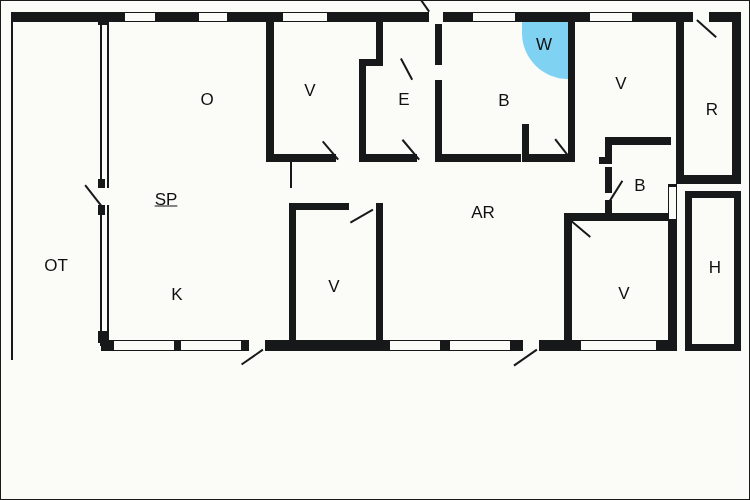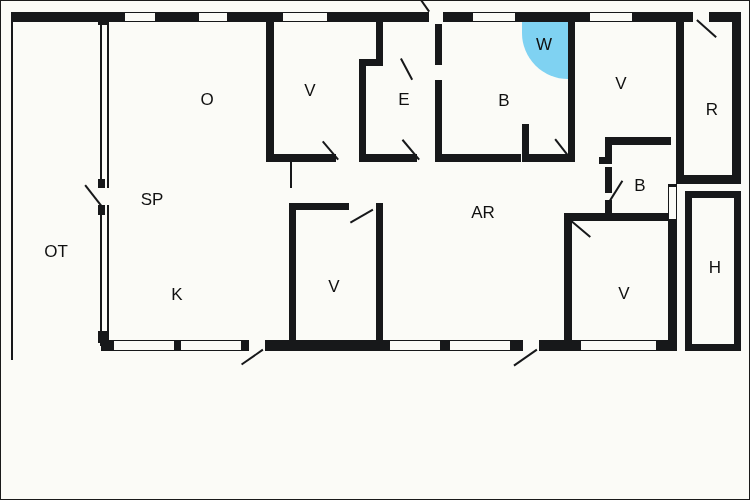--- a/index.html
+++ b/index.html
@@ -172,22 +172,22 @@
   <div class="leaf" style="left:570px; top:158px; width:26px; height:1.6px; transform: rotate(-128deg);"></div>
   <div class="leaf" style="left:608px; top:200px; width:25px; height:1.6px; transform: rotate(-58deg);"></div>
   <div class="leaf" style="left:568px; top:217px; width:28px; height:1.6px; transform: rotate(40deg);"></div>
   <div class="leaf" style="left:372px; top:208px; width:26px; height:1.6px; transform: rotate(150deg);"></div>
   <div class="leaf" style="left:262px; top:348px; width:26px; height:1.6px; transform: rotate(145deg);"></div>
   <div class="leaf" style="left:536px; top:348px; width:28px; height:1.6px; transform: rotate(145deg);"></div>
 
   <div class="shower" style="left:521px; top:21px; width:46px; height:57px; border-radius: 0 0 0 46px; clip-path: inset(0 0 0 0);"></div>
   <div class="shower-label" style="left:543px; top:44px;">W</div>
 
-  <div class="label" style="left:55px;  top:250px;">OT</div>
-  <div class="label" style="left:151px; top:198px;">SP</div>
+  <div class="label" style="left:55px;  top:264px;">OT</div>
+  <div class="label" style="left:165px; top:198px;text-decoration:underline;">SP</div>
   <div class="label" style="left:206px; top:98px;">O</div>
   <div class="label" style="left:176px; top:293px;">K</div>
   <div class="label" style="left:309px; top:89px;">V</div>
   <div class="label" style="left:403px; top:98px;">E</div>
   <div class="label" style="left:503px; top:99px;">B</div>
   <div class="label" style="left:620px; top:82px;">V</div>
   <div class="label" style="left:711px; top:108px;">R</div>
   <div class="label" style="left:482px; top:211px;">AR</div>
   <div class="label" style="left:639px; top:184px;">B</div>
   <div class="label" style="left:333px; top:285px;">V</div>

